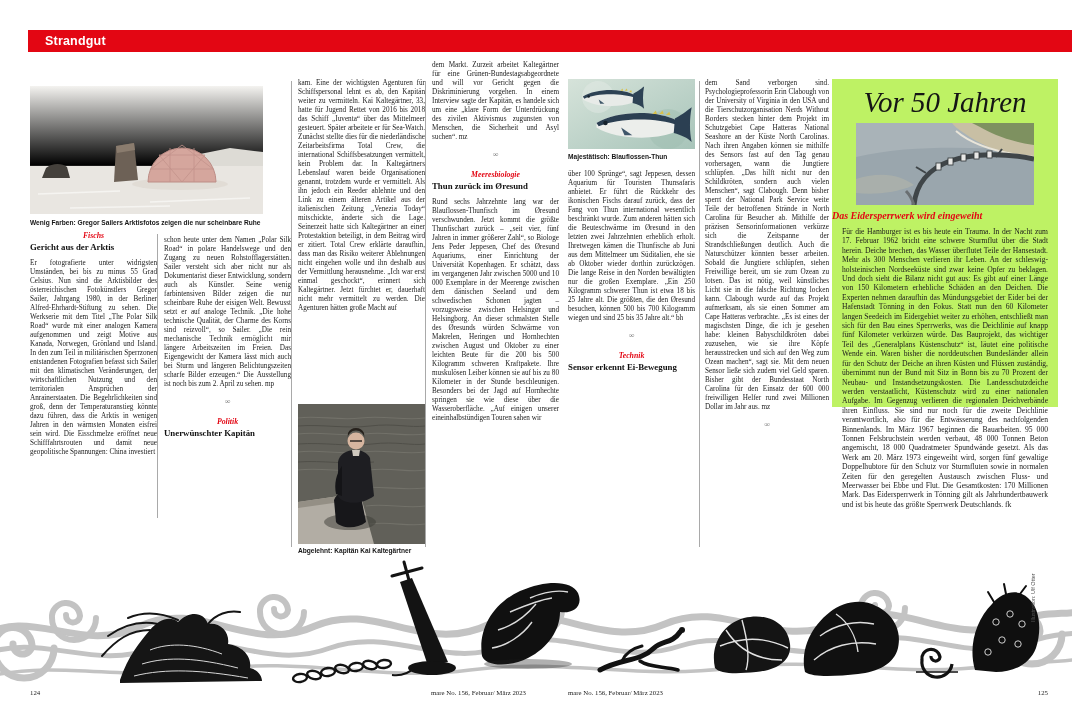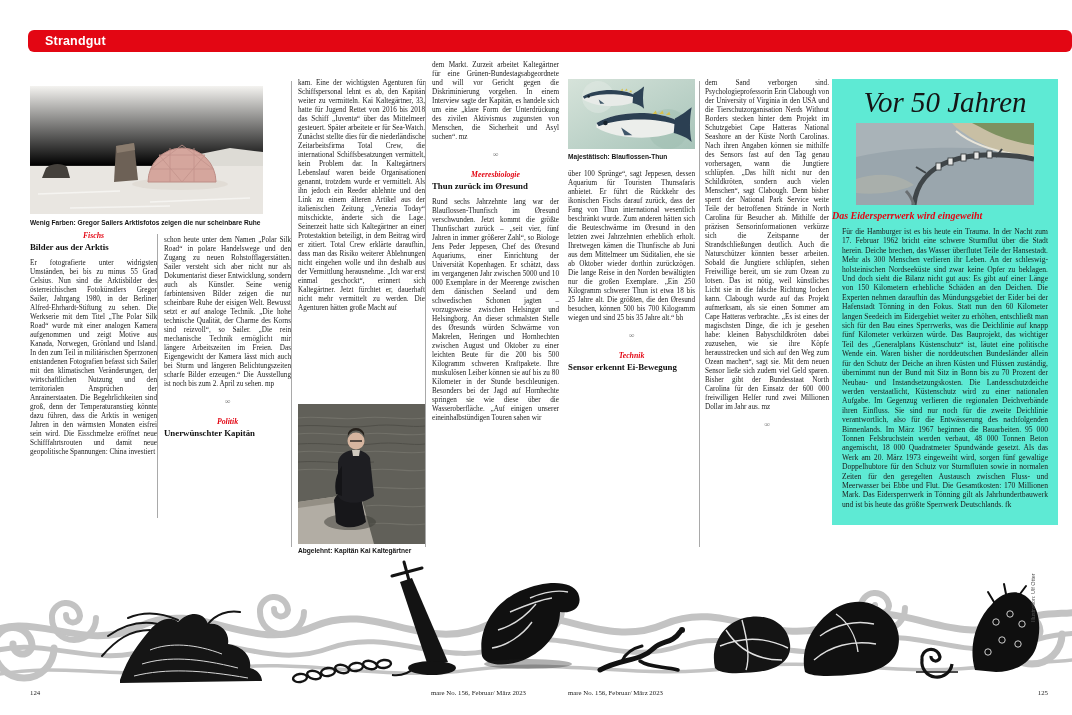--- a/index.html
+++ b/index.html
@@ -1,34 +1,34 @@
 <!DOCTYPE html>
 <html lang="de"><head>
 <meta charset="utf-8">
 <style>
   html,body{margin:0;padding:0;background:#fff;}
   #spread{position:relative;width:1072px;height:715px;background:#fff;overflow:hidden;
           font-family:"Liberation Serif",serif;color:#1b1b1b;}
   
   .banner{position:absolute;left:28px;top:30px;width:1044px;height:22px;background:#e30613;
-          display:flex;align-items:center;border-radius:6px;}
+          display:flex;align-items:center;}
   .banner span{color:#fff;font-family:"Liberation Sans",sans-serif;font-weight:bold;
           font-size:12.5px;margin-left:17px;letter-spacing:.2px;}
   
   .col{position:absolute;width:127px;}
   .body{font-size:7.2px;line-height:9px;text-align:justify;margin:0;color:#1b1b1b;}
   .cat{color:#e30613;font-style:italic;font-weight:bold;font-size:7.8px;line-height:9px;margin:0 0 2px 0;text-align:center;}
   .artTitle{font-weight:bold;font-size:8.8px;line-height:10px;margin:0 0 7px 0;color:#111;}
   .endmark{text-align:center;font-size:8px;color:#777;margin:9px 0 11px 0;line-height:8px;}
   .cap{font-family:"Liberation Sans",sans-serif;font-weight:bold;font-size:6.6px;line-height:8px;color:#161616;}
   .vline{position:absolute;width:1px;background:#a9a9a9;}
   .photo{position:absolute;overflow:hidden;}
   .photo svg{display:block;}
   
-  .bluebox{position:absolute;left:832px;top:79px;width:226px;height:446px;background:#5eead4;}
+  .bluebox{position:absolute;left:832px;top:79px;width:226px;height:328px;background:#bef264;}
   .bb-title{font-style:italic;font-size:29px;line-height:32px;text-align:center;margin:7px 0 5px 0;color:#151515;}
   .bb-photo{width:178px;height:82px;margin:0 auto;overflow:hidden;}
   .bb-cap{color:#e30613;font-style:italic;font-weight:bold;font-size:10px;text-align:left;margin:5px 0 6px 0;}
   .bb-body{font-size:7.6px;line-height:9.4px;text-align:justify;margin:0 10px;color:#1a1a1a;}
   
   .pagenum,.issue{position:absolute;top:689px;font-size:6.8px;color:#222;}
   .issue-left{left:330px;width:196px;text-align:right;}
   .issue-right{left:568px;}
   .pn-left{left:30px;}
   .pn-right{left:1018px;width:30px;text-align:right;}
@@ -77,21 +77,21 @@
         <path d="M8,108 L90,105"></path>
           <path d="M120,116 L220,112"></path>
           <path d="M40,122 L140,120"></path>
       </g>
     </svg>
   </div>
   <div class="cap" style="position:absolute;left:30px;top:219px;width:236px;">Wenig Farben: Gregor Sailers Arktisfotos zeigen die nur scheinbare Ruhe</div>
 
   <div class="col" style="left:30px;top:231px;">
     <div class="cat">Fischs</div>
-    <div class="artTitle">Bilder aus der Arktis</div>
+    <div class="artTitle">Gericht aus der Arktis</div>
     <p class="body">Er fotografierte unter widrigsten Umständen, bei bis zu minus 55 Grad Celsius. Nun sind die Arktisbilder des österreichischen Fotokünstlers Gregor Sailer, Jahrgang 1980, in der Berliner Alfred-Ehrhardt-Stiftung zu sehen. Die Werkserie mit dem Titel „The Polar Silk Road“ wurde mit einer analogen Kamera aufgenommen und zeigt Motive aus Kanada, Norwegen, Grönland und Island. In den zum Teil in militärischen Sperrzonen entstandenen Fotografien befasst sich Sailer mit den klimatischen Veränderungen, der wirtschaftlichen Nutzung und den territorialen Ansprüchen der Anrainerstaaten. Die Begehrlichkeiten sind groß, denn der Temperaturanstieg könnte dazu führen, dass die Arktis in wenigen Jahren in den wärmsten Monaten eisfrei sein wird. Die Eisschmelze eröffnet neue Schifffahrtsrouten und damit neue geopolitische Spannungen: China investiert</p>
   </div>
 
   <div class="vline" style="left:157px;top:234px;height:284px;"></div>
 
   <div class="col" style="left:164px;top:236px;">
     <p class="body">schon heute unter dem Namen „Polar Silk Road“ in polare Handelswege und den Zugang zu neuen Rohstofflagerstätten. Sailer versteht sich aber nicht nur als Dokumentarist dieser Entwicklung, sondern auch als Künstler. Seine wenig farbintensiven Bilder zeigen die nur scheinbare Ruhe der eisigen Welt. Bewusst setzt er auf analoge Technik. „Die hohe technische Qualität, der Charme des Korns sind reizvoll“, so Sailer. „Die rein mechanische Technik ermöglicht mir längere Arbeitszeiten im Freien. Das Eigengewicht der Kamera lässt mich auch bei Sturm und längeren Belichtungszeiten scharfe Bilder erzeugen.“ Die Ausstellung ist noch bis zum 2. April zu sehen. mp</p>
     <div class="endmark">∞</div>
     <div class="cat">Politik</div>
     <div class="artTitle">Unerwünschter Kapitän</div>

